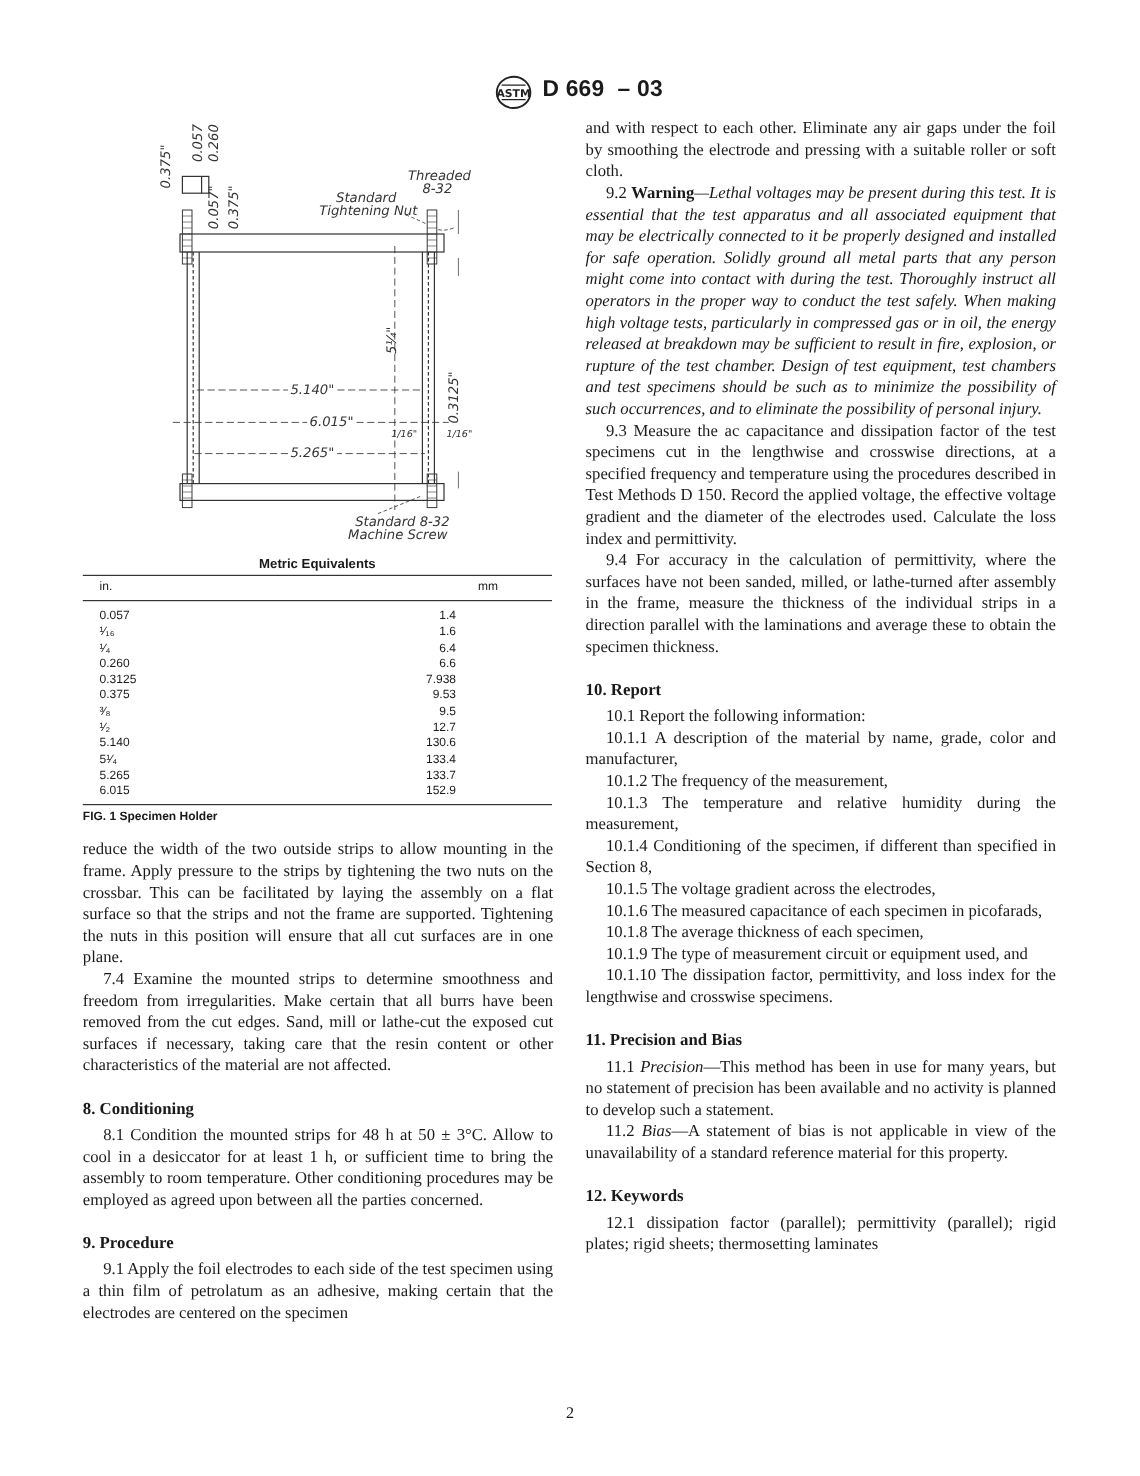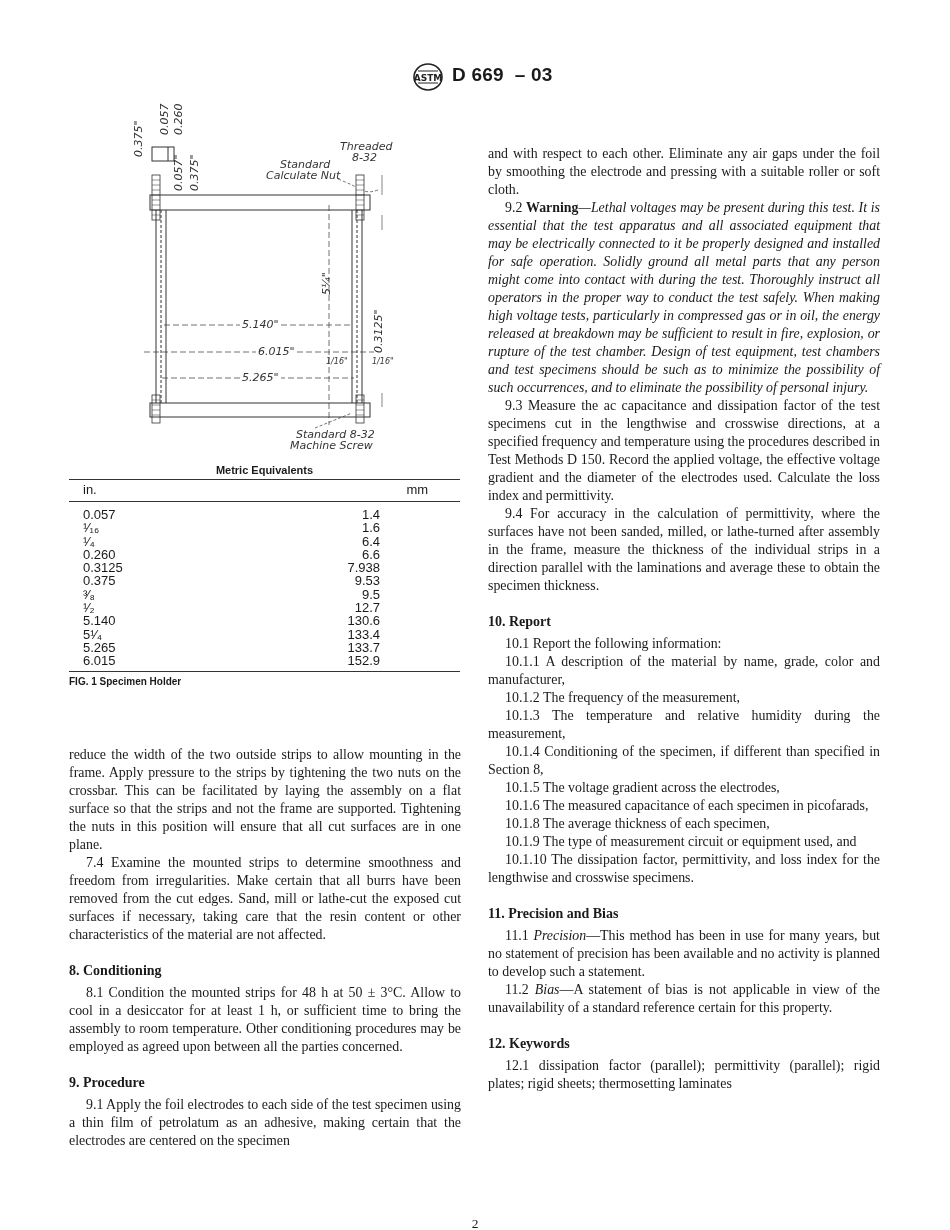--- a/index.html
+++ b/index.html
@@ -1,32 +1,32 @@
 <!DOCTYPE html>
 <html><head>
 <meta charset="utf-8">
 <style>
   html, body { margin:0; padding:0; background:#ffffff; }
   body { width:950px; height:1230px; position:relative; overflow:hidden; color:#1a1a1a; }
-  .serif { font-family: "Liberation Serif", "DejaVu Serif", serif; margin-top: 46px; }
+  .serif { font-family: "Liberation Serif", "DejaVu Serif", serif; }
   .sans { font-family: "Liberation Sans", "DejaVu Sans", sans-serif; }
 
   
   .header { position:absolute; left:0; top:62px; width:762px; height:30px; }
   .astm-logo { position:absolute; left:410px; top:0; width:36px; height:30px; }
   .doc-id { position:absolute; left:452px; top:2px; font-size:19px; font-weight:bold; letter-spacing:0.2px; }
 
   
   .figure { position:absolute; left:120px; top:95px; width:290px; height:360px; }
   .fig-label { position:absolute; font-family:"DejaVu Sans", sans-serif; font-style:italic; font-size:11px; color:#333; white-space:nowrap; }
 
   
   .metric { position:absolute; left:69px; top:463px; width:391px; }
   .metric-title { text-align:center; font-weight:bold; font-size:11px; height:16px; line-height:14px; }
-  .metric-table { width:100%; border-collapse:collapse; font-size:13px; }
+  .metric-table { width:100%; border-collapse:collapse; font-size:10px; }
   .metric-table th { font-weight:normal; text-align:left; padding:2px 0 4px 14px; border-top:1.5px solid #333; border-bottom:1px solid #333; height:14px; }
   .metric-table th.mm { text-align:left; padding-left:278px; }
   .metric-table td { padding:0 0 0 14px; height:13.3px; line-height:13.3px; }
   .metric-table td.mm { padding-left:0; text-align:right; padding-right:80px; }
   .metric-table tr.first td { padding-top:6px; }
   .metric-table tr.last td { border-bottom:1.5px solid #333; padding-bottom:3px; }
   .fig-caption { text-align:left; font-weight:bold; font-size:10px; margin-top:4px; }
 
   
   .col { position:absolute; width:392px; font-size:13.9px; line-height:18px; text-align:justify; }
@@ -100,21 +100,21 @@
   </svg>
 
   <span class="fig-label" style="left:12px;top:34px;transform:rotate(-90deg);transform-origin:left top;top:62px;">0.375"</span>
   <span class="fig-label" style="left:38px;top:40px;transform:rotate(-90deg);transform-origin:left top;">0.057</span>
   <span class="fig-label" style="left:52px;top:40px;transform:rotate(-90deg);transform-origin:left top;">0.260</span>
   <span class="fig-label" style="left:52px;top:96px;transform:rotate(-90deg);transform-origin:left top;">0.057"</span>
   <span class="fig-label" style="left:68px;top:96px;transform:rotate(-90deg);transform-origin:left top;">0.375"</span>
   <span class="fig-label" style="left:220px;top:45px;">Threaded</span>
   <span class="fig-label" style="left:232px;top:56px;">8-32</span>
   <span class="fig-label" style="left:160px;top:63px;">Standard</span>
-  <span class="fig-label" style="left:146px;top:74px;">Calculate Nut</span>
+  <span class="fig-label" style="left:146px;top:74px;">Tightening Nut</span>
   <span class="fig-label" style="left:200px;top:200px;transform:rotate(-90deg);transform-origin:left top;">5¼"</span>
   <span class="fig-label" style="left:120px;top:223px;background:#fff;padding:0 2px;">5.140"</span>
   <span class="fig-label" style="left:136px;top:250px;background:#fff;padding:0 2px;">6.015"</span>
   <span class="fig-label" style="left:120px;top:276px;background:#fff;padding:0 2px;">5.265"</span>
   <span class="fig-label" style="left:252px;top:258px;transform:rotate(-90deg);transform-origin:left top;">0.3125"</span>
   <span class="fig-label" style="left:206px;top:262px;font-size:8px;">1/16"</span>
   <span class="fig-label" style="left:252px;top:262px;font-size:8px;">1/16"</span>
   <span class="fig-label" style="left:176px;top:333px;">Standard 8-32</span>
   <span class="fig-label" style="left:170px;top:344px;">Machine Screw</span>
 </div>
@@ -202,18 +202,18 @@
   <p class="ind">10.1.2  The frequency of the measurement,</p>
   <p class="ind">10.1.3 The temperature and relative humidity during the measurement,</p>
   <p class="ind">10.1.4  Conditioning of the specimen, if different than specified in Section 8,</p>
   <p class="ind">10.1.5  The voltage gradient across the electrodes,</p>
   <p class="ind">10.1.6 The measured capacitance of each specimen in picofarads,</p>
   <p class="ind">10.1.8  The average thickness of each specimen,</p>
   <p class="ind">10.1.9  The type of measurement circuit or equipment used, and</p>
   <p class="ind">10.1.10  The dissipation factor, permittivity, and loss index for the lengthwise and crosswise specimens.</p>
   <h2>11. Precision and Bias</h2>
   <p class="ind"><span>11.1</span> <span class="it">Precision</span><span>—This method has been in use for many years, but no statement of precision has been available and no activity is planned to develop such a statement.</span></p>
-  <p class="ind"><span>11.2</span> <span class="it">Bias</span><span>—A statement of bias is not applicable in view of the unavailability of a standard reference certain for this property.</span></p>
+  <p class="ind"><span>11.2</span> <span class="it">Bias</span><span>—A statement of bias is not applicable in view of the unavailability of a standard reference material for this property.</span></p>
   <h2>12. Keywords</h2>
   <p class="ind">12.1 dissipation factor (parallel); permittivity (parallel); rigid plates; rigid sheets; thermosetting laminates</p>
 </div>
 
 <div class="page-num serif">2</div>
 
 </body></html>

